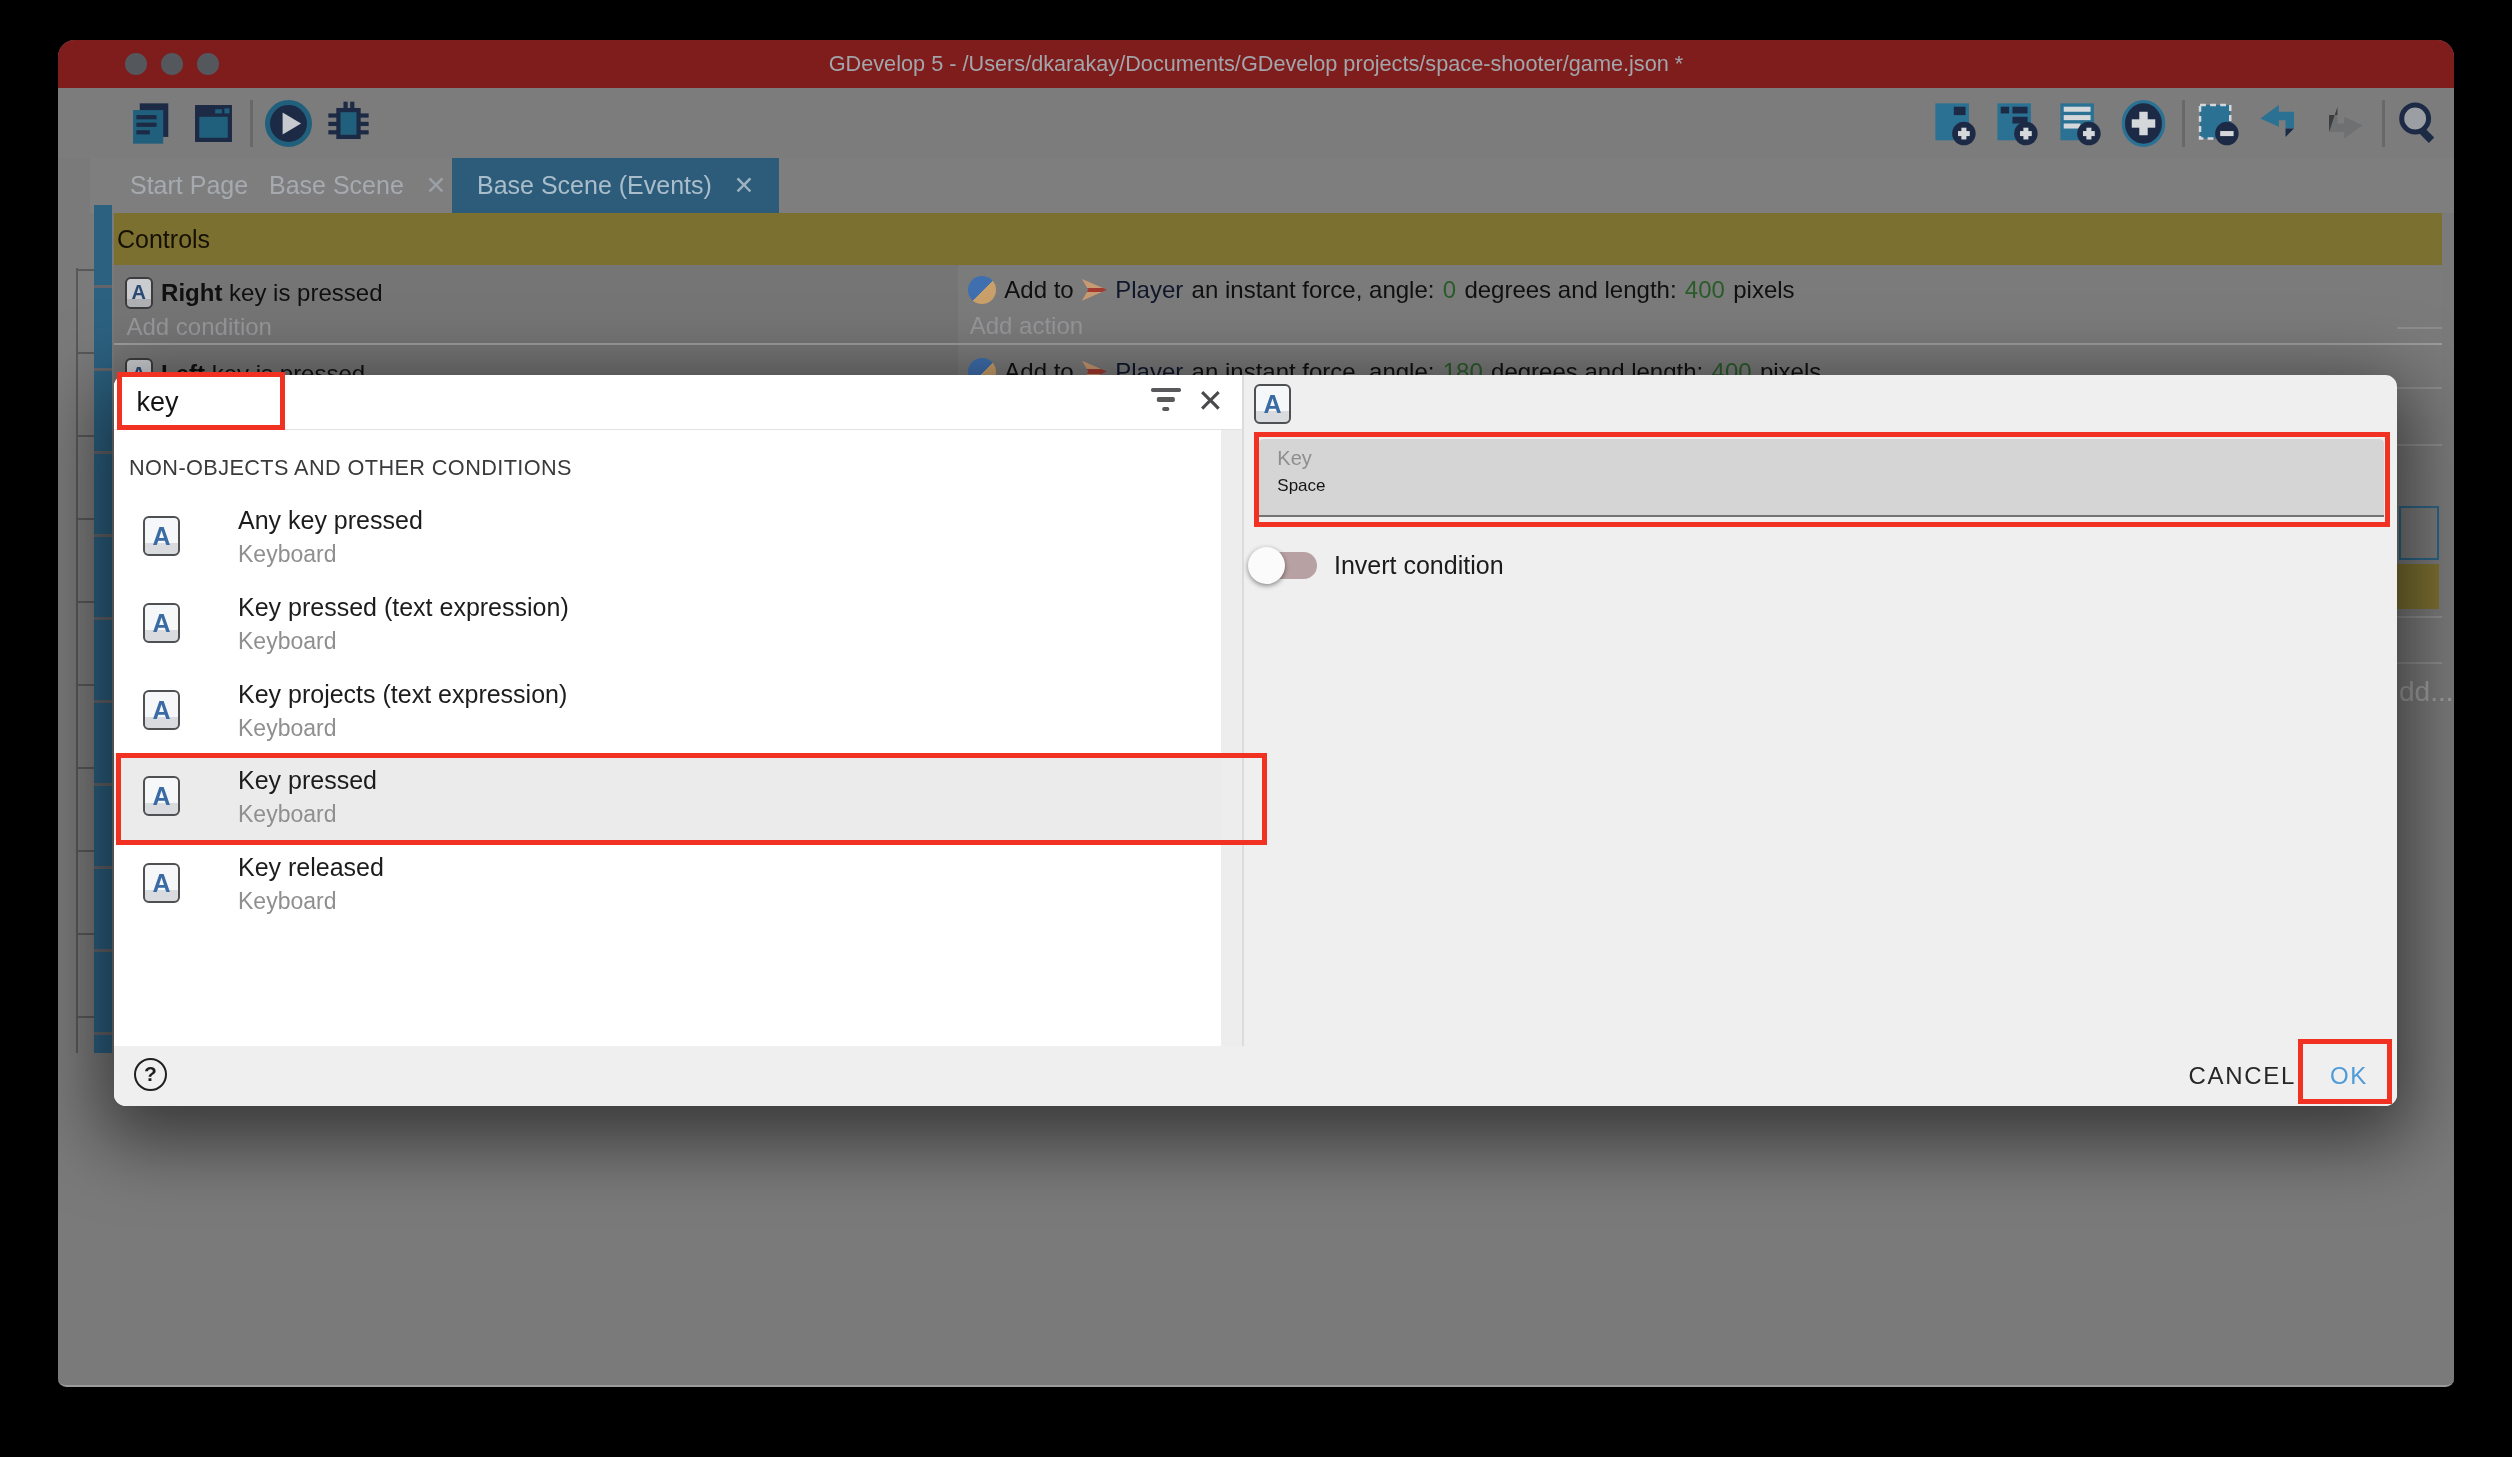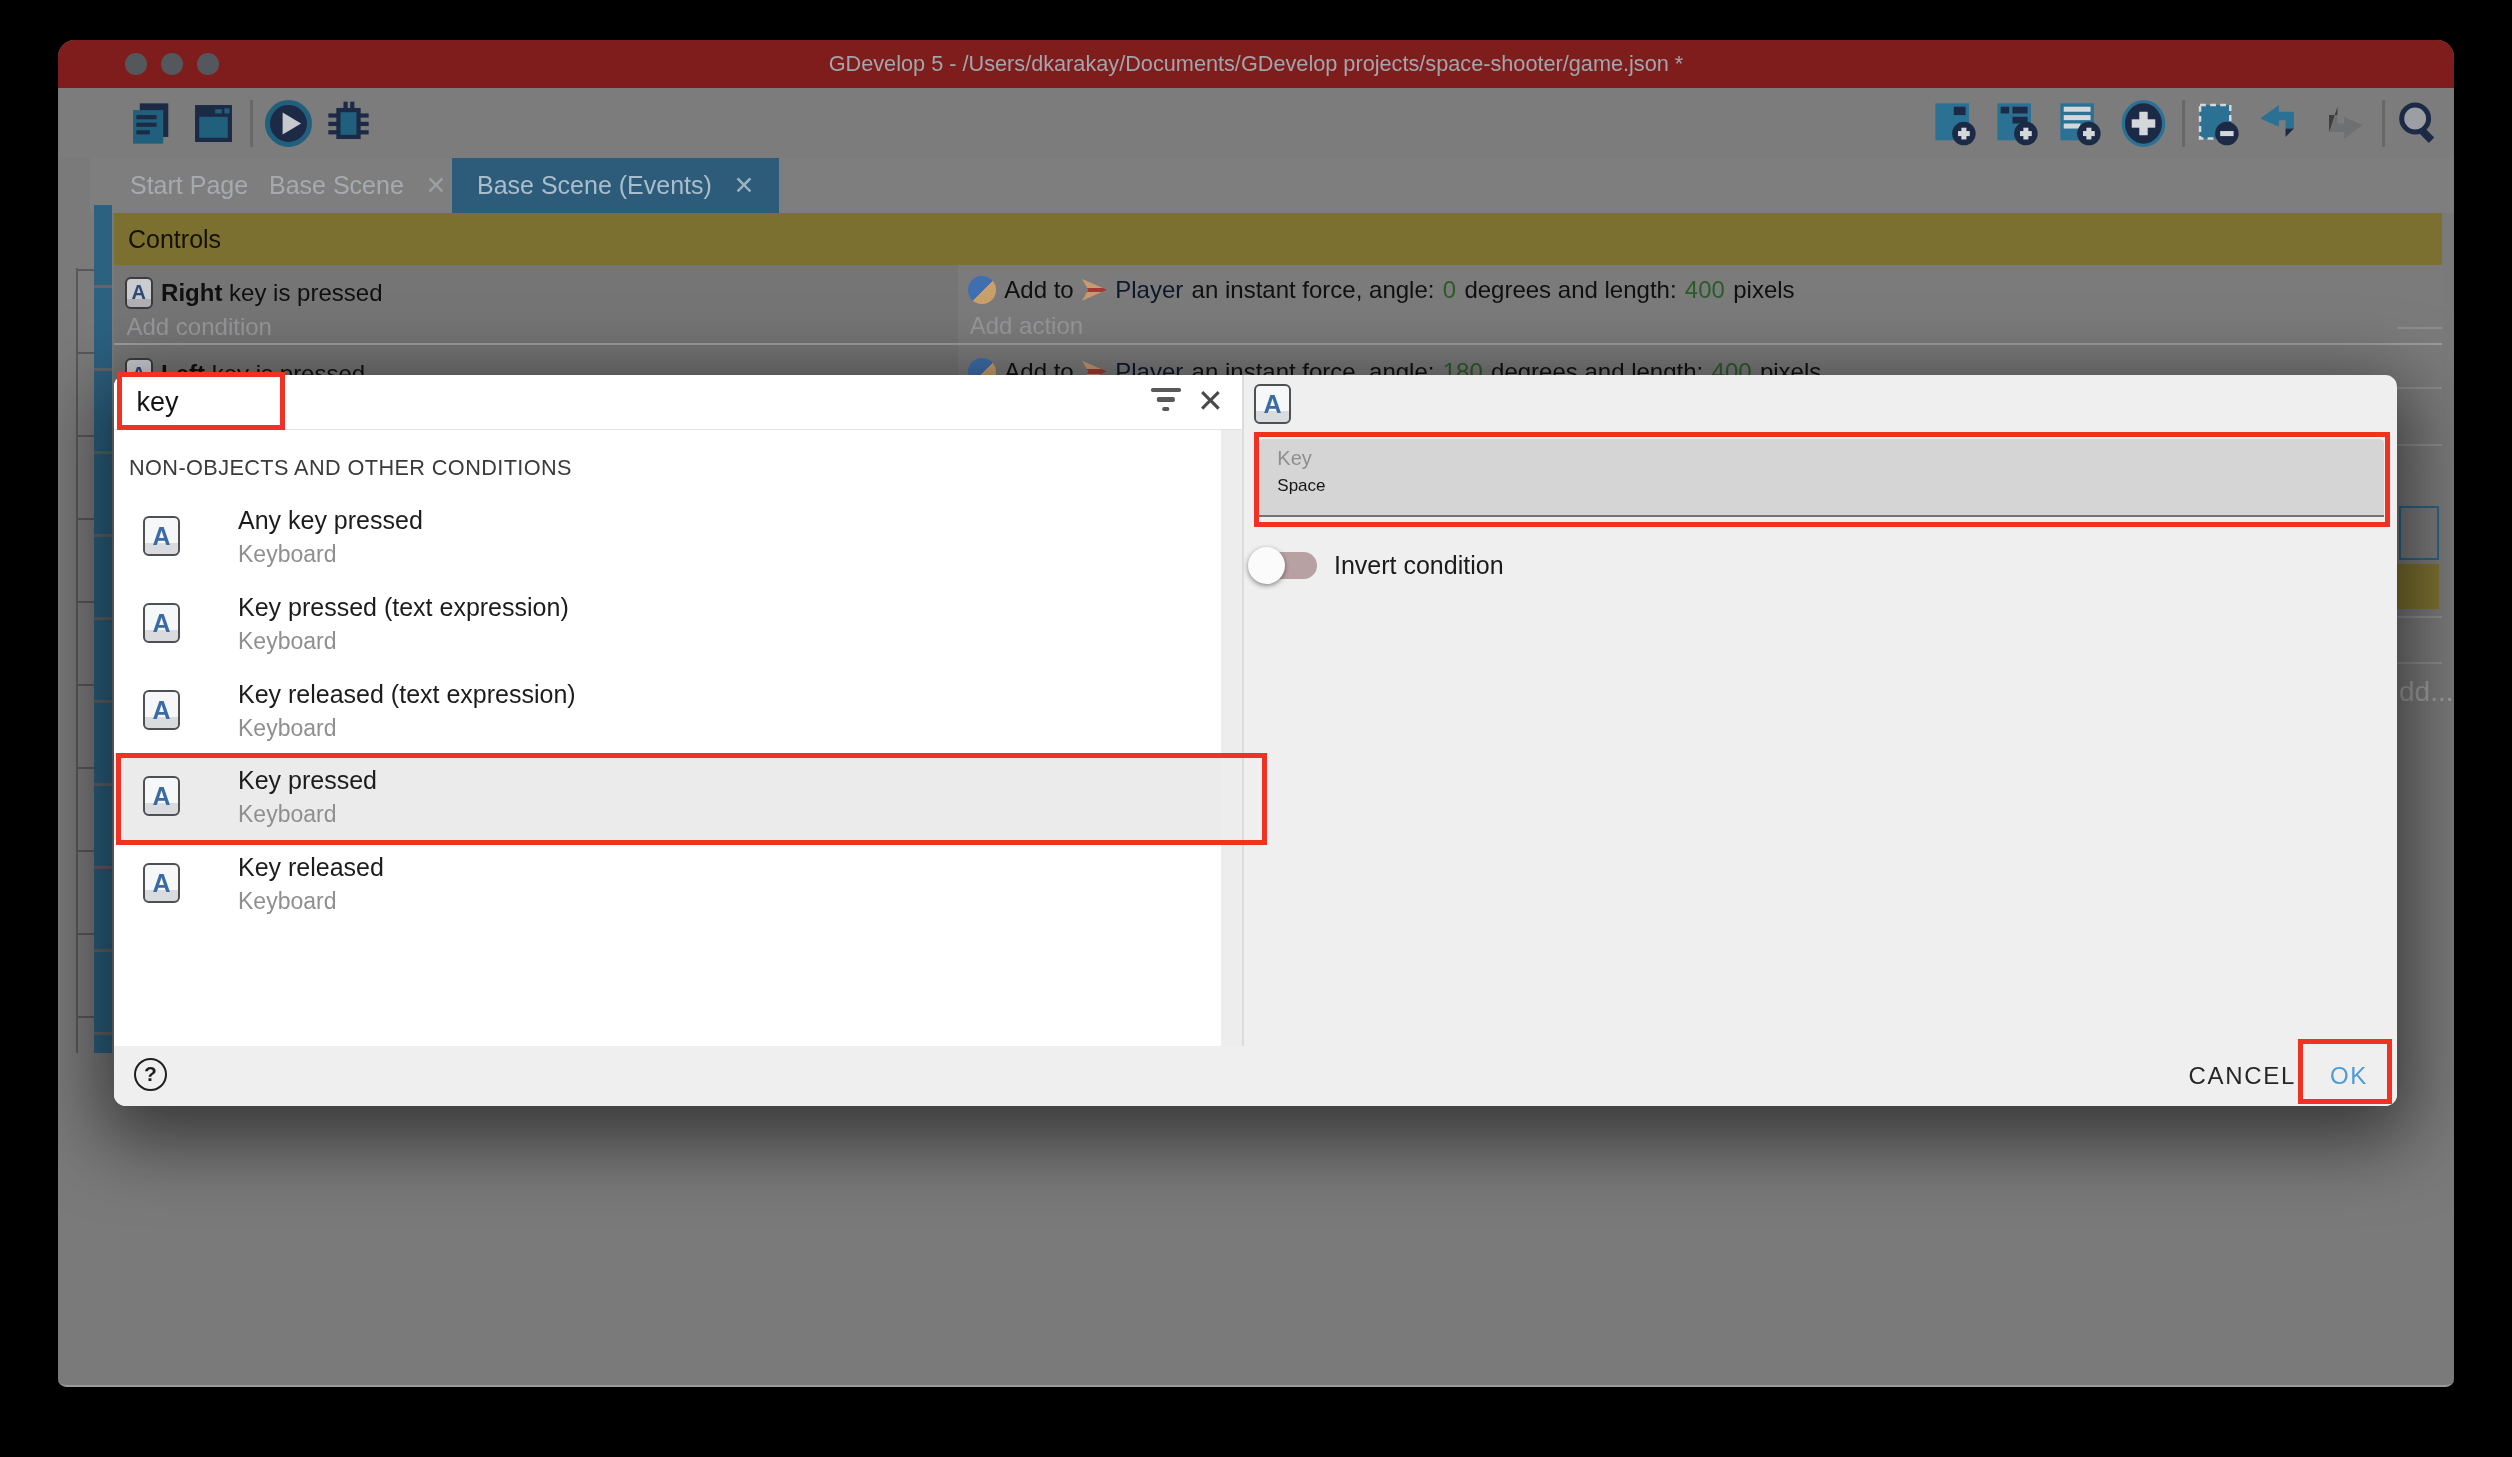--- a/index.html
+++ b/index.html
@@ -26,21 +26,21 @@
   .tab .x{font-size:25px;color:#9aa0a6;line-height:1;}
   .tab.active{background:#2d5c7a;color:#a9bdcb;}
   .tab.active .x{color:#9db3c2;}
   
   #strips{left:36px;top:165px;width:17.5px;height:848px;
           background:repeating-linear-gradient(180deg,#2c6180 0 80px,#64656a 80px 83px);}
   #bracket-v{left:18.3px;top:228px;width:1.7px;height:785px;background:#58585a;}
   #bracket-stubs{left:18.3px;top:229px;width:17.5px;height:754px;
           background:repeating-linear-gradient(180deg,#58585a 0 1.7px,transparent 1.7px 83px);}
   #controls-bar{left:56px;top:173px;width:2328px;height:52px;background:#7c7031;
-          line-height:52px;font-size:25px;color:#151004;padding-left:14px;box-sizing:border-box;}
+          line-height:52px;font-size:25px;color:#151004;padding-left:3px;box-sizing:border-box;}
   .cond-cell{left:56px;width:844px;background:#757576;}
   .act-cell{left:900px;width:1484px;background:#7b7b7c;}
   .row1{top:225px;height:78px;}
   .row2{top:305px;height:72px;}
   .rowline{display:flex;align-items:center;gap:8.3px;font-size:24px;color:#101010;}
   .muted{color:#97979a;font-size:24px;}
   .bold{font-weight:bold;}
   .objname{font-weight:normal;color:#0f172a;}
   .num{color:#2a5c2a;}
   .row-div{left:56px;top:303px;width:2328px;height:1.7px;background:#9c9c9d;}
@@ -307,21 +307,21 @@
       <div class="li-title">Any key pressed</div>
       <div class="li-sub">Keyboard</div>
     </div>
     <div class="li abs" style="top:205px">
       <span class="akey">A</span>
       <div class="li-title">Key pressed (text expression)</div>
       <div class="li-sub">Keyboard</div>
     </div>
     <div class="li abs" style="top:292px">
       <span class="akey">A</span>
-      <div class="li-title">Key released (text expression)</div>
+      <div class="li-title">Key projects (text expression)</div>
       <div class="li-sub">Keyboard</div>
     </div>
     <div class="li sel abs" style="top:378px">
       <span class="akey">A</span>
       <div class="li-title">Key pressed</div>
       <div class="li-sub">Keyboard</div>
     </div>
     <div class="li abs" style="top:465px">
       <span class="akey">A</span>
       <div class="li-title">Key released</div>

